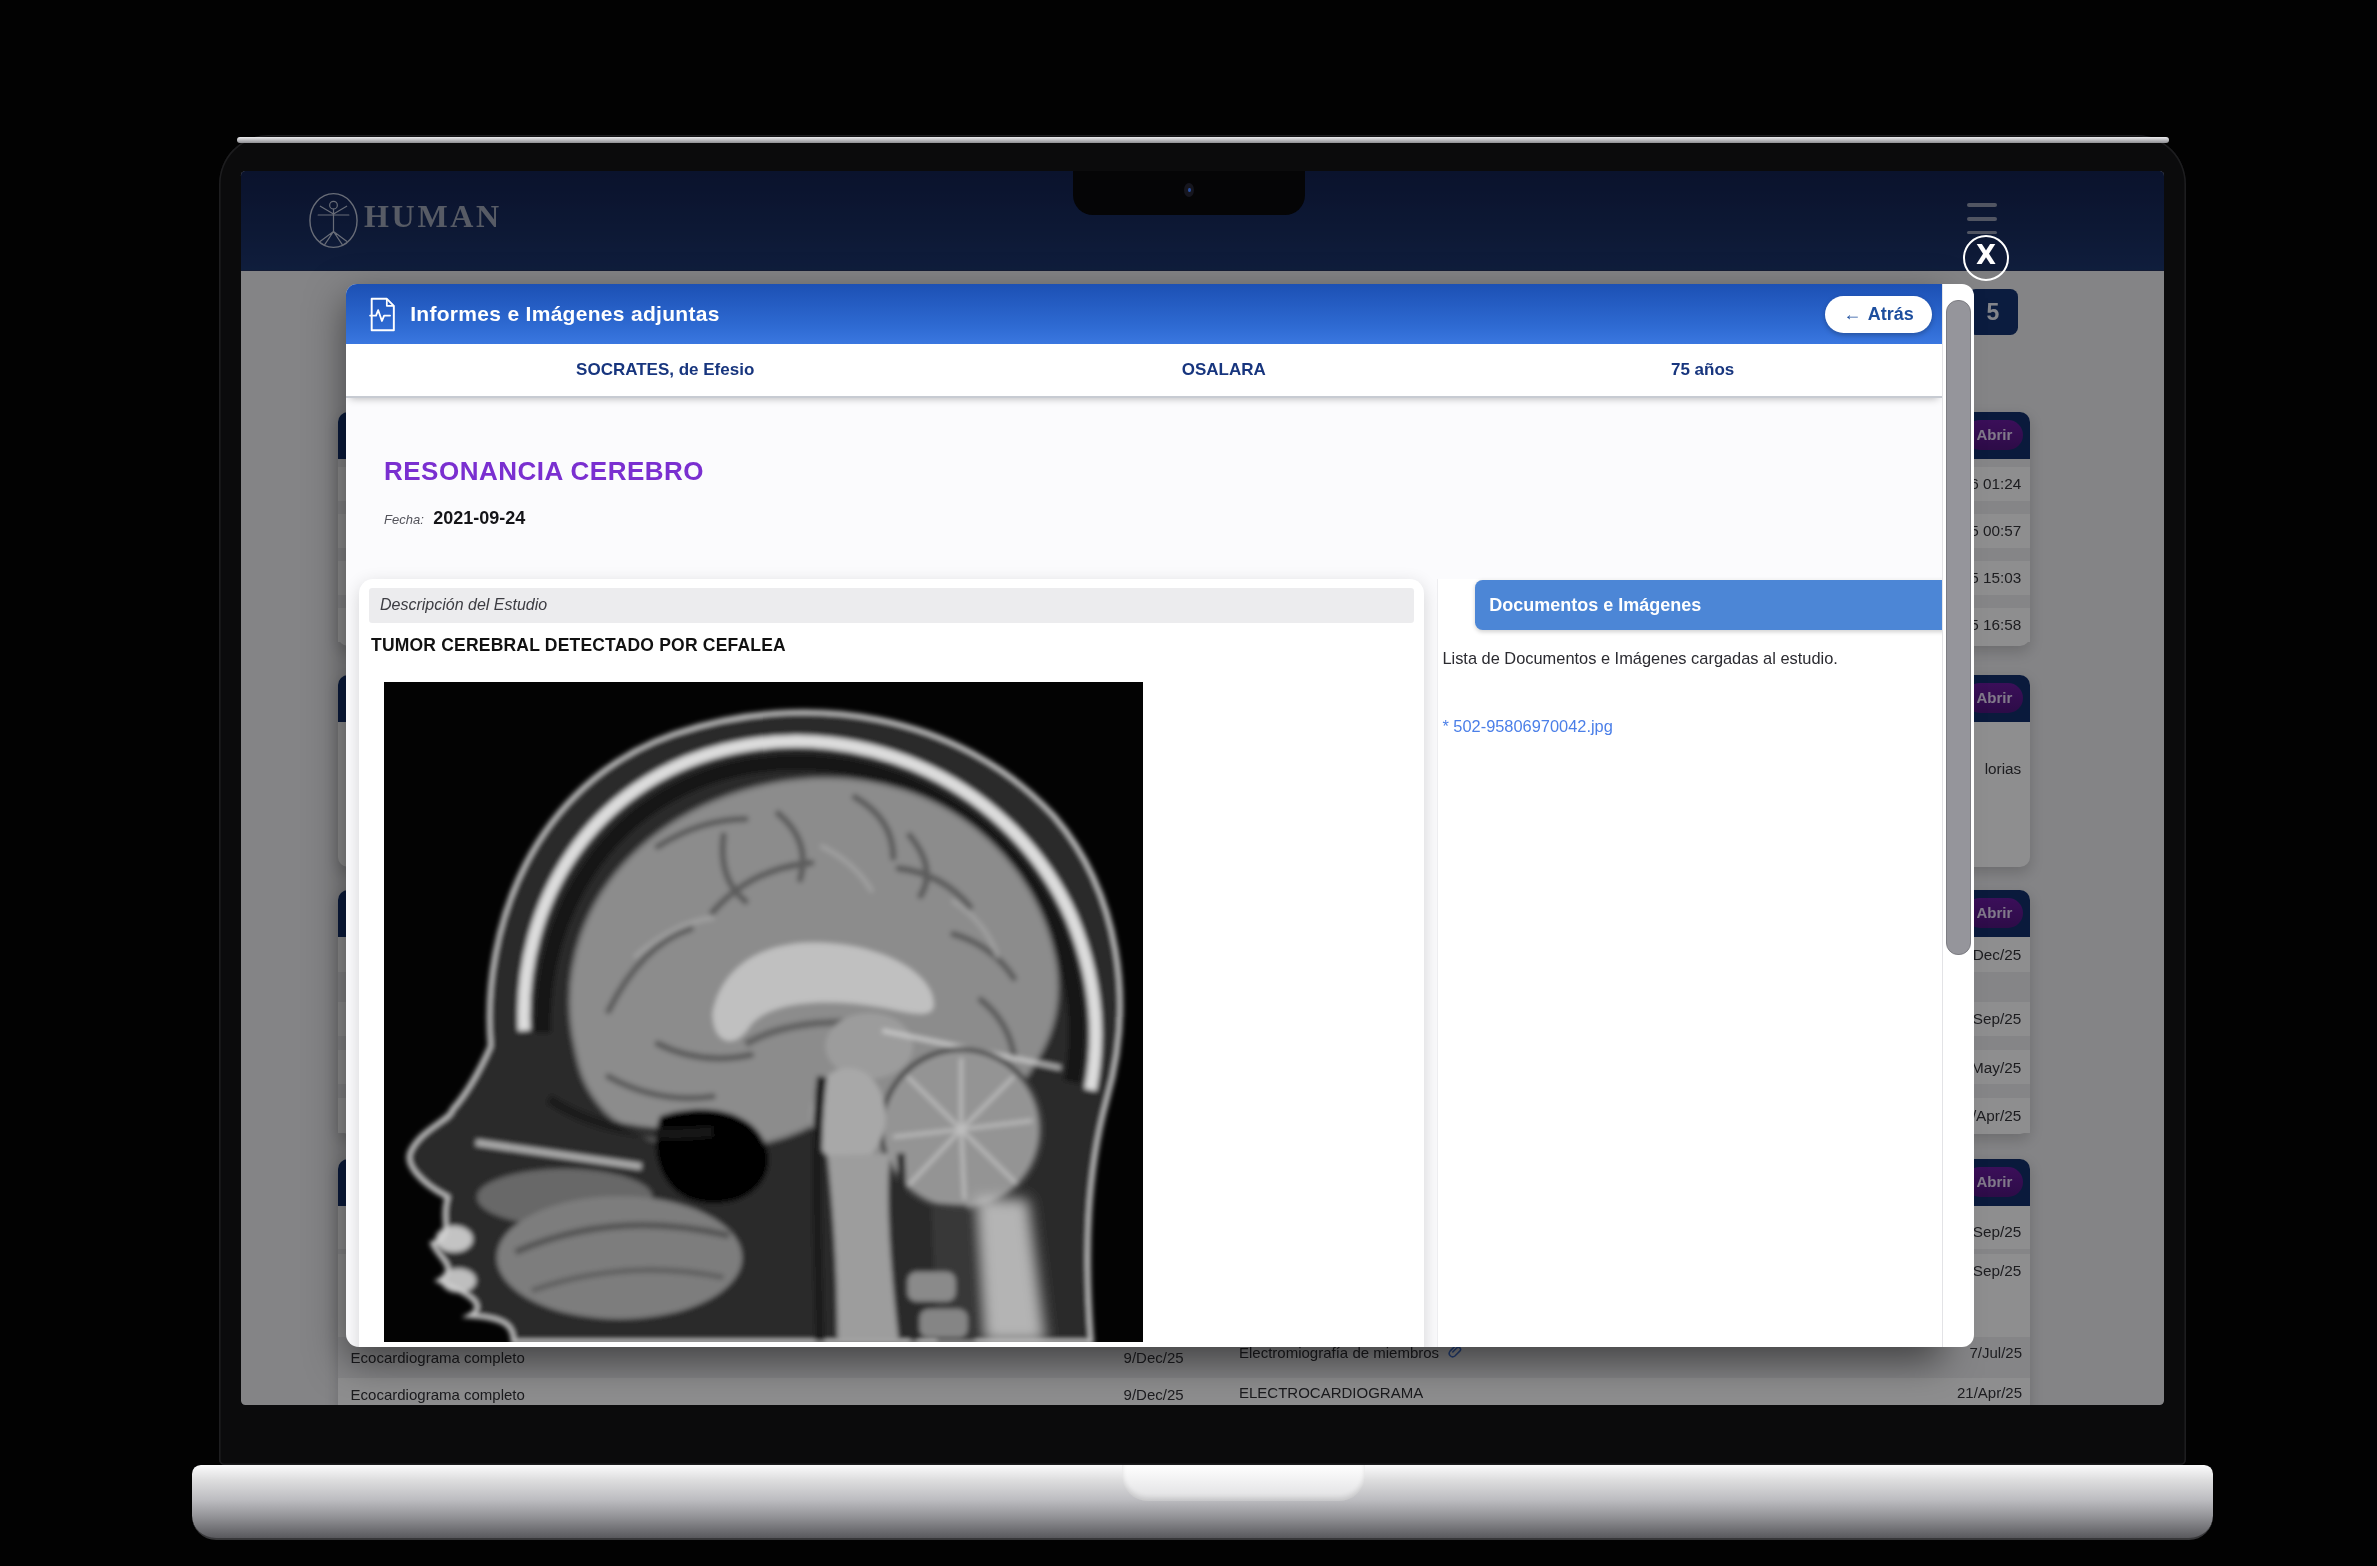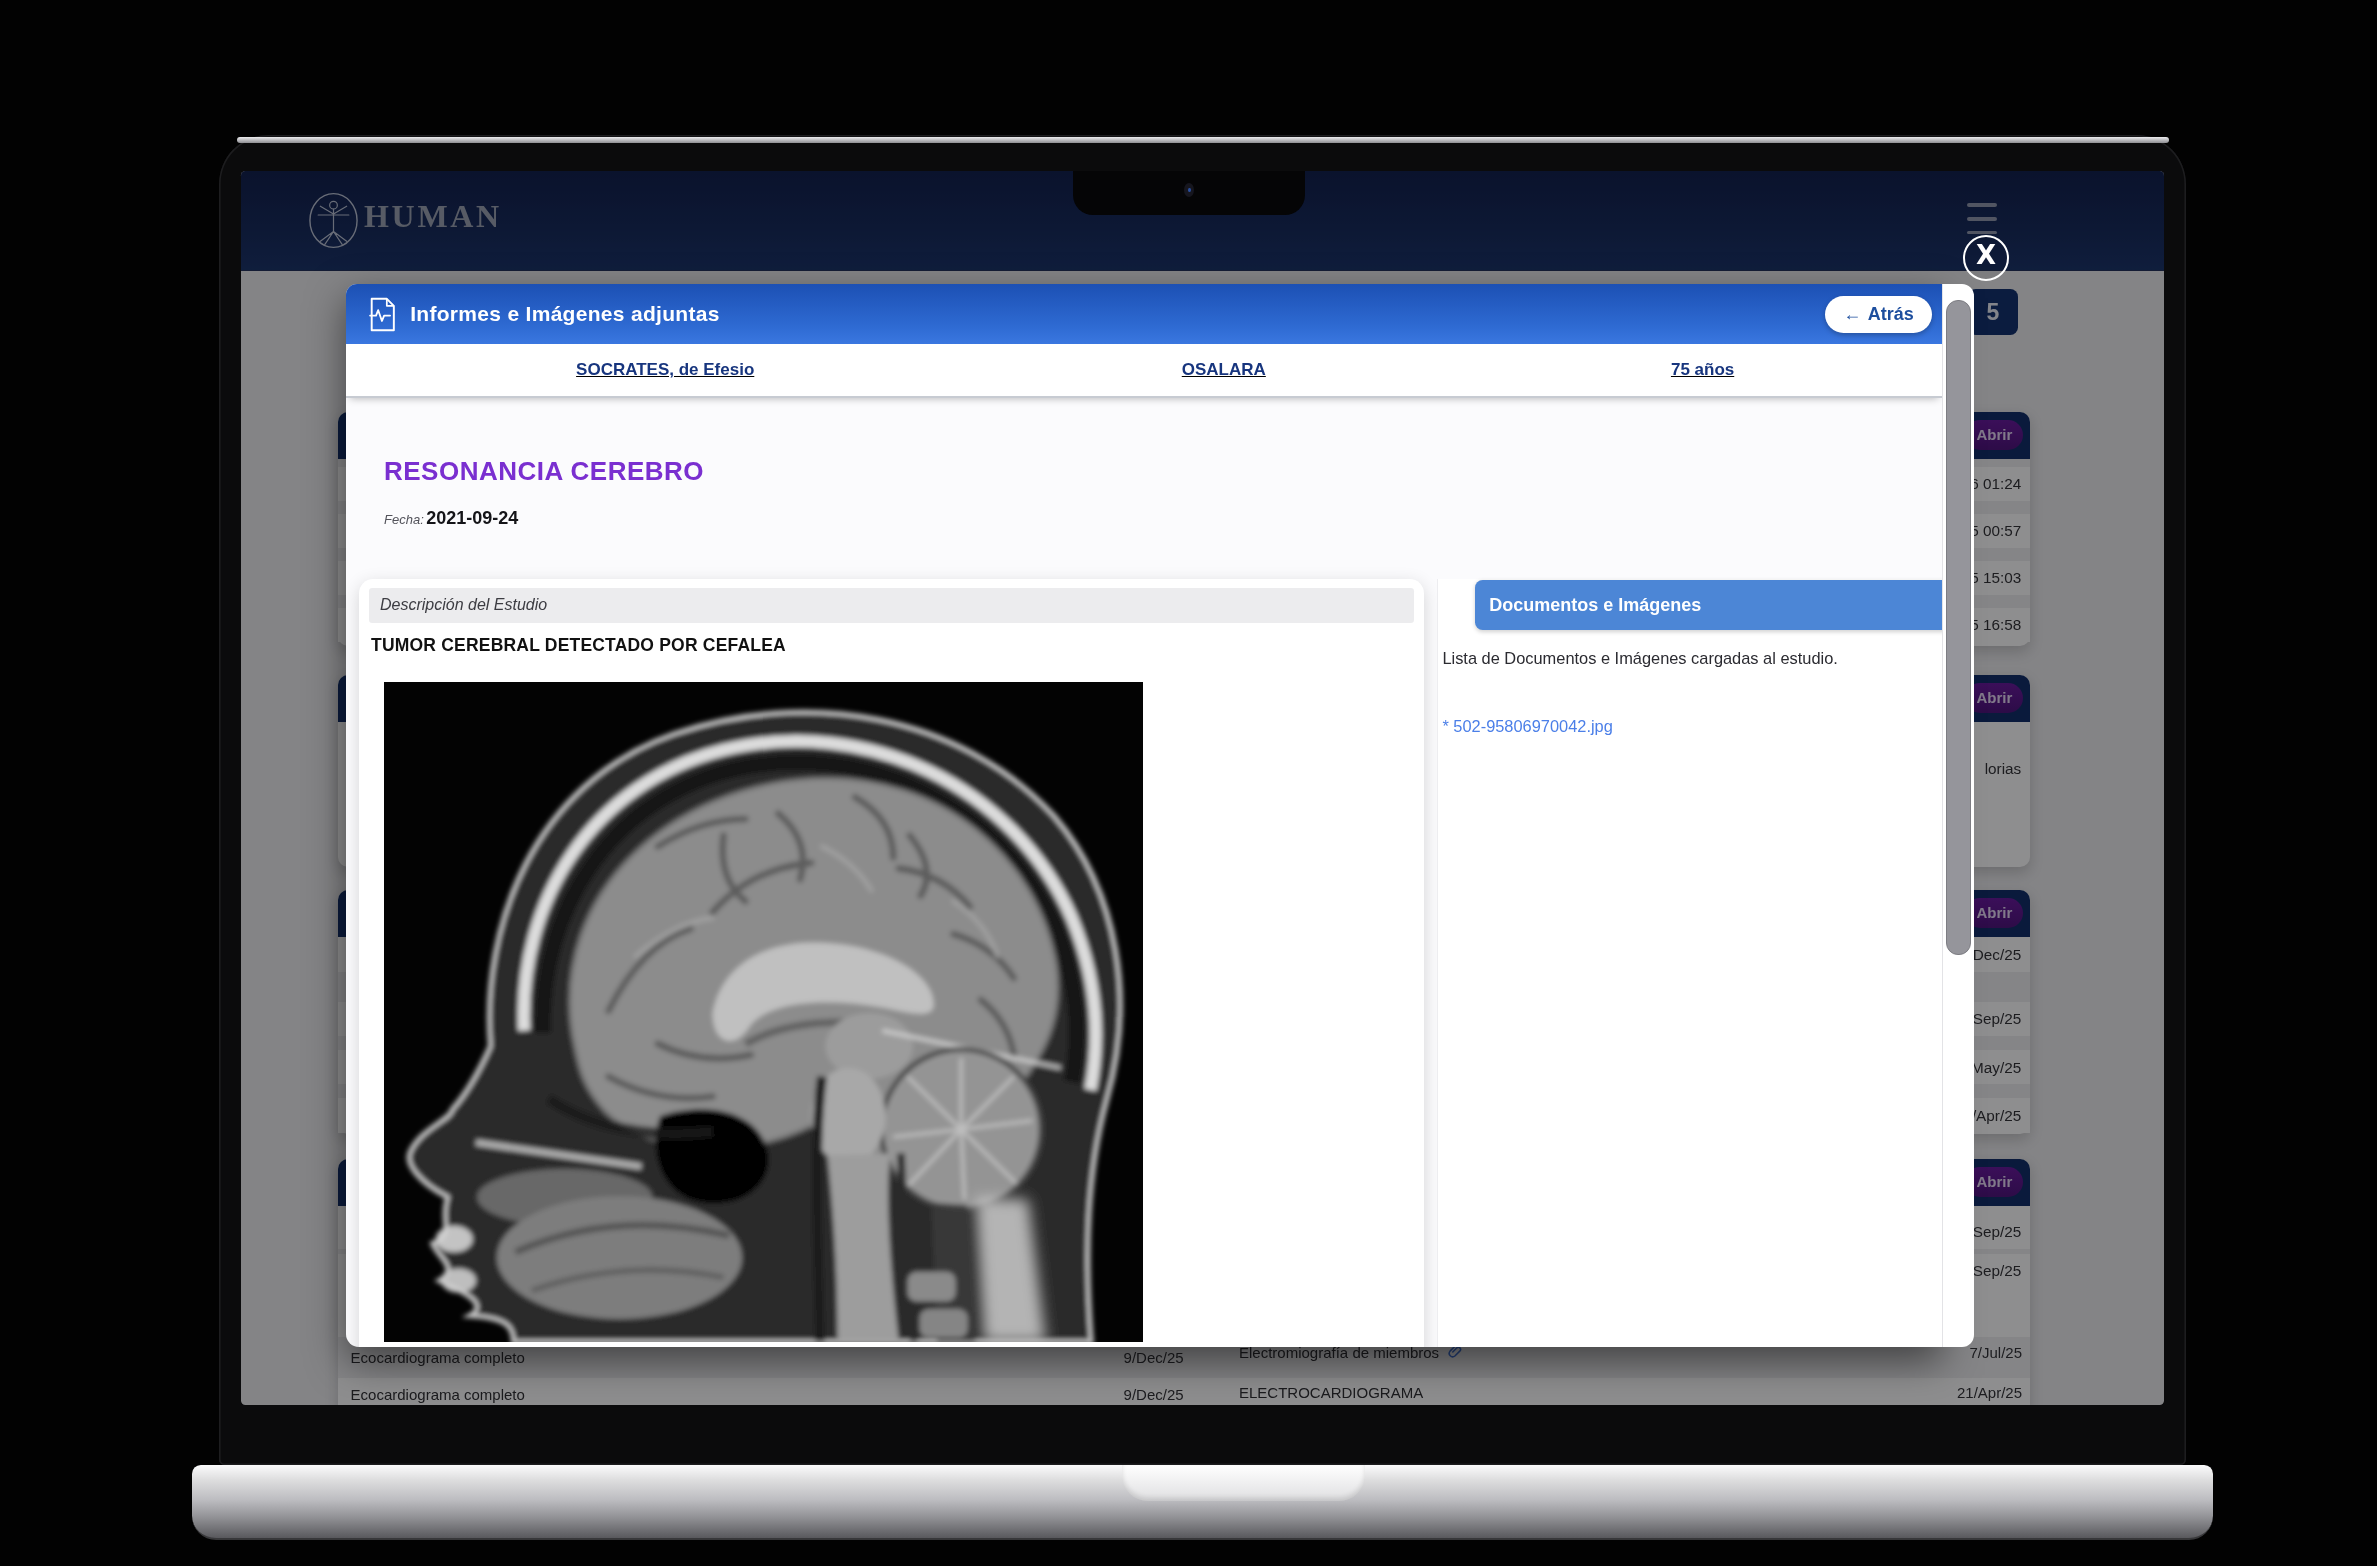--- a/index.html
+++ b/index.html
@@ -51,25 +51,25 @@
          box-shadow:0 14.2px 38px rgba(0,0,0,.5);z-index:30;overflow:hidden;}
   .m-head{position:absolute;left:0;top:0;right:0;height:60px;
           background:linear-gradient(180deg,#1c50b4 0%,#2e6ad2 70%,#3a77e0 100%);
           display:flex;align-items:center;padding-left:23px;}
   .m-title{color:#ffffff;font-size:21px;font-weight:700;margin-left:14.2px;letter-spacing:0.3px;}
   .atras{position:absolute;right:10px;top:11.5px;width:107px;height:37px;background:#fff;border-radius:22px;
          display:flex;align-items:center;justify-content:center;gap:6.6px;color:#1d4e9e;
          font-size:18px;font-weight:800;box-shadow:0 2.2px 5.5px rgba(0,0,0,.25);}
   .pt-bar{position:absolute;left:0;top:60px;right:0;height:52px;background:#fff;
           border-bottom:2.2px solid #c7cbd2;box-shadow:0 5.5px 7.7px -4.4px rgba(0,0,0,.28);
-          display:flex;align-items:center;text-decoration:underline;}
+          display:flex;align-items:center;}
   .pt-cell{font-size:17px;font-weight:700;color:#17357e;text-align:center;}
   .study-title{position:absolute;left:39px;top:449px;font-size:26px;font-weight:800;color:#7a2fd0;letter-spacing:0.5px;}
   .fecha-lbl{font-style:italic;font-size:13px;color:#52525a;text-align:center;}
-  .fecha-val{font-size:18px;font-weight:800;color:#141418;margin-left:0;}
+  .fecha-val{font-size:18px;font-weight:800;color:#141418;margin-left:7px;}
   .desc-card{position:absolute;left:13px;top:295px;width:1065px;height:783px;background:#fff;
              border-radius:14.2px;box-shadow:0 5.5px 18.6px rgba(0,0,0,.16);}
   .desc-strip{position:absolute;left:10px;top:8.8px;right:10px;height:35px;background:#ececee;border-radius:3.3px;
               display:flex;align-items:center;padding-left:11px;font-style:italic;font-size:16px;color:#3c3c42;}
   .desc-title{position:absolute;left:12px;top:56px;font-size:17.5px;font-weight:800;color:#111;letter-spacing:0.2px;}
   .mri{position:absolute;left:25px;top:103px;width:759px;height:660px;background:#000;}
   .docs-panel{position:absolute;left:1091px;top:295px;width:509px;height:783px;background:#fff;border-left:0.5px solid #ededf0;}
   .docs-head{position:absolute;left:1.1px;top:1.1px;width:485px;height:50px;background:#4c86d6;border-radius:7.7px;
              display:flex;align-items:center;padding-left:14.2px;color:#fff;font-size:18px;font-weight:600;
              box-shadow:0 1.6px 4.4px rgba(0,0,0,.18);margin-left:36px;}

